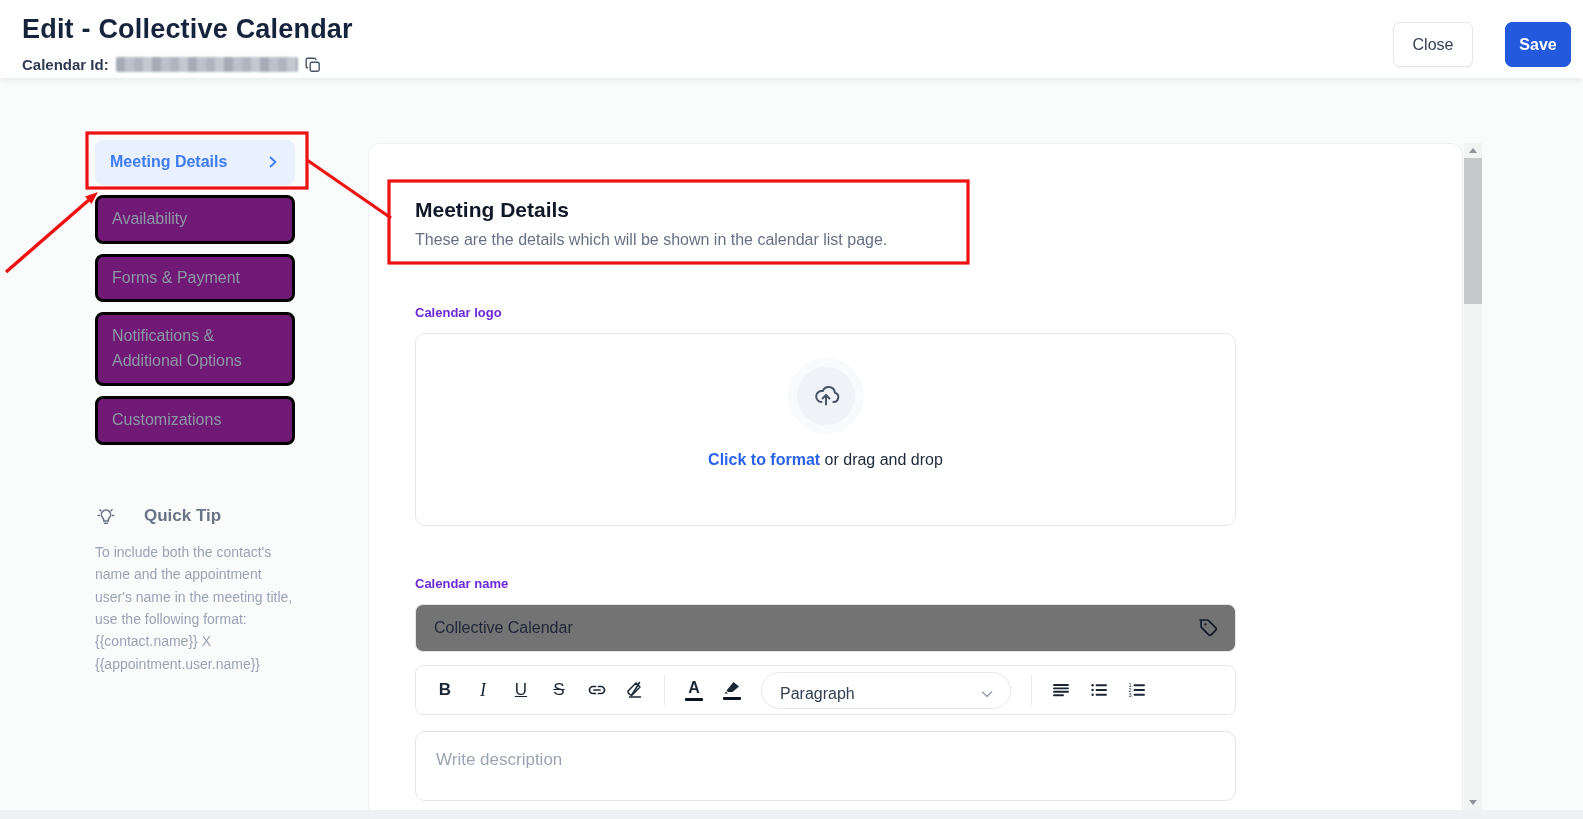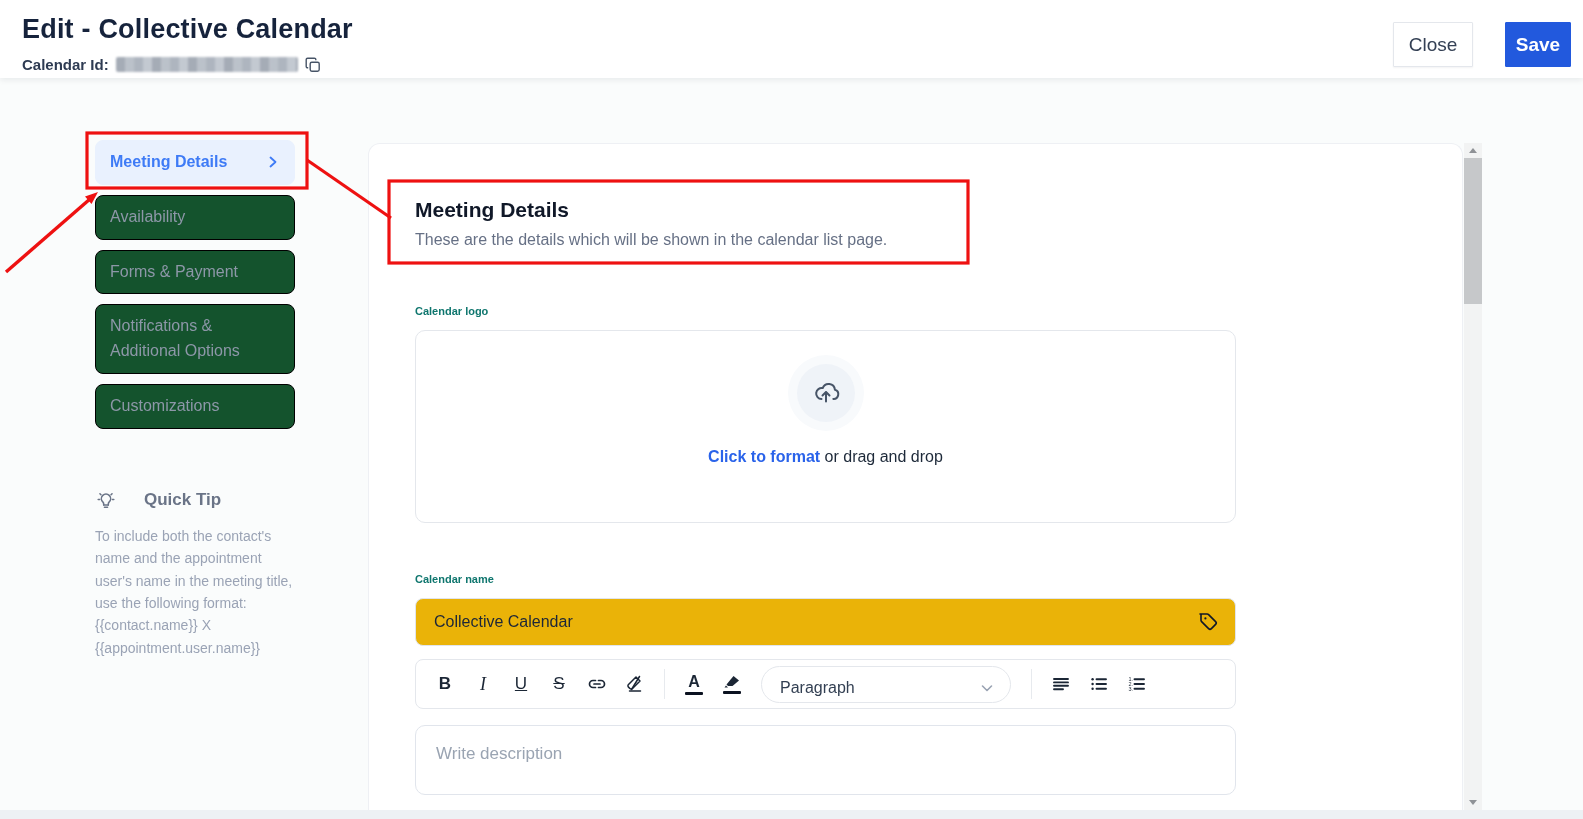--- a/index.html
+++ b/index.html
@@ -26,35 +26,35 @@
   .calid-redacted {
     width:182px; height:15px; border-radius:2px;
     background:
       repeating-linear-gradient(90deg,#b9bec7 0 9px,#d9dde2 9px 18px,#c7ccd4 18px 27px,#e4e7eb 27px 36px),
       #cfd4da;
     background-blend-mode:multiply;
     filter:blur(1.2px); opacity:.85;
   }
   .copy-icon { width:16px; height:16px; color:#475467; cursor:pointer; }
   .header-buttons { position:absolute; right:12px; top:22px; display:flex; gap:32px; }
-  .btn { height:45px; border-radius:1px; font-size:19px; display:flex;
+  .btn { height:45px; border-radius:7px; font-size:16px; display:flex;
          align-items:center; justify-content:center; cursor:pointer;
          font-family:inherit; }
   .btn-close { width:80px; background:#fff; border:1px solid #e4e7ec; color:#344054;
                font-weight:500; box-shadow:0 1px 2px rgba(16,24,40,.05); }
   .btn-save  { width:66px; background:#2259dd; border:1px solid #2259dd; color:#fff;
                font-weight:600; }
 
   
   .sidebar { position:absolute; left:95px; top:140px; width:200px; }
   .side-tab {
     width:200px; min-height:42px; border-radius:8px; margin-bottom:10px;
     display:flex; align-items:center; justify-content:space-between;
     padding:9px 14px; font-size:16px; line-height:1.55;
-    background:#14532d; border:1px solid #000000; color:#8d97a8; cursor:pointer;
+    background:#701a75; border:3px solid #000000; color:#8d97a8; cursor:pointer;
   }
   .side-tab.active {
     background:#e9f1fe; border:1px solid #e9f1fe; color:#3e7bf6; font-weight:600;
   }
   .chevron-right { width:14px; height:14px; flex:none; }
 
   .quick-tip { margin-top:60px; width:200px; }
   .quick-tip-head { display:flex; align-items:center; gap:27px; color:#6a7487; }
   .quick-tip-title { font-size:17px; font-weight:700; }
   .bulb-icon { width:22px; height:22px; color:#6a7487; }
@@ -65,21 +65,21 @@
   
   .panel {
     position:absolute; left:368px; top:143px; width:1095px; height:676px;
     background:#ffffff; border:1px solid #eef0f4; border-bottom:none;
     border-radius:12px 12px 0 0;
   }
   .panel-content { position:absolute; left:46px; top:0; width:821px; }
   .section-title { margin-top:54px; font-size:21px; font-weight:700; color:#101828; }
   .section-subtitle { margin-top:9px; font-size:16px; color:#667085; }
 
-  .field-label { font-size:11px; font-weight:700; color:#0f766e; }
+  .field-label { font-size:13px; font-weight:700; color:#6d28d9; }
   .lbl-logo { margin-top:56px; }
 
   .upload-box {
     margin-top:13px; width:821px; height:193px;
     border:1px solid #e4e7ec; border-radius:10px; background:#fff;
     display:flex; flex-direction:column; align-items:center;
   }
   .upload-circle {
     margin-top:33px; width:58px; height:58px; border-radius:50%;
     background:#eff3f8; box-shadow:0 0 0 9px #f8fafc;
@@ -88,21 +88,21 @@
   .cloud-icon { width:30px; height:30px; color:#475467; }
   .upload-line1 { margin-top:26px; font-size:16px; color:#1d2939; }
   .upload-link { color:#2a63ea; font-weight:700; cursor:pointer; }
   .upload-hint { margin-top:8px; font-size:14px; color:#283345; }
 
   .lbl-name { margin-top:50px; }
   .name-input-wrap { position:relative; margin-top:13px; width:821px; }
   .name-input {
     width:821px; height:48px; border:1px solid #e1e5ec; border-radius:8px;
     padding:0 48px 0 18px; font-size:16px; color:#1c2638; font-family:inherit;
-    outline:none; background:#eab308;
+    outline:none; background:#737373;
   }
   .tag-icon { position:absolute; right:16px; top:13px; width:22px; height:22px; color:#101828; cursor:pointer; }
 
   .lbl-desc { margin-top:41px; }
   .toolbar {
     margin-top:13px; width:821px; height:50px;
     border:1px solid #e4e7ec; border-radius:8px; background:#fff;
     display:flex; align-items:center; padding:0 14px; gap:8px;
   }
   .tb-btn {

